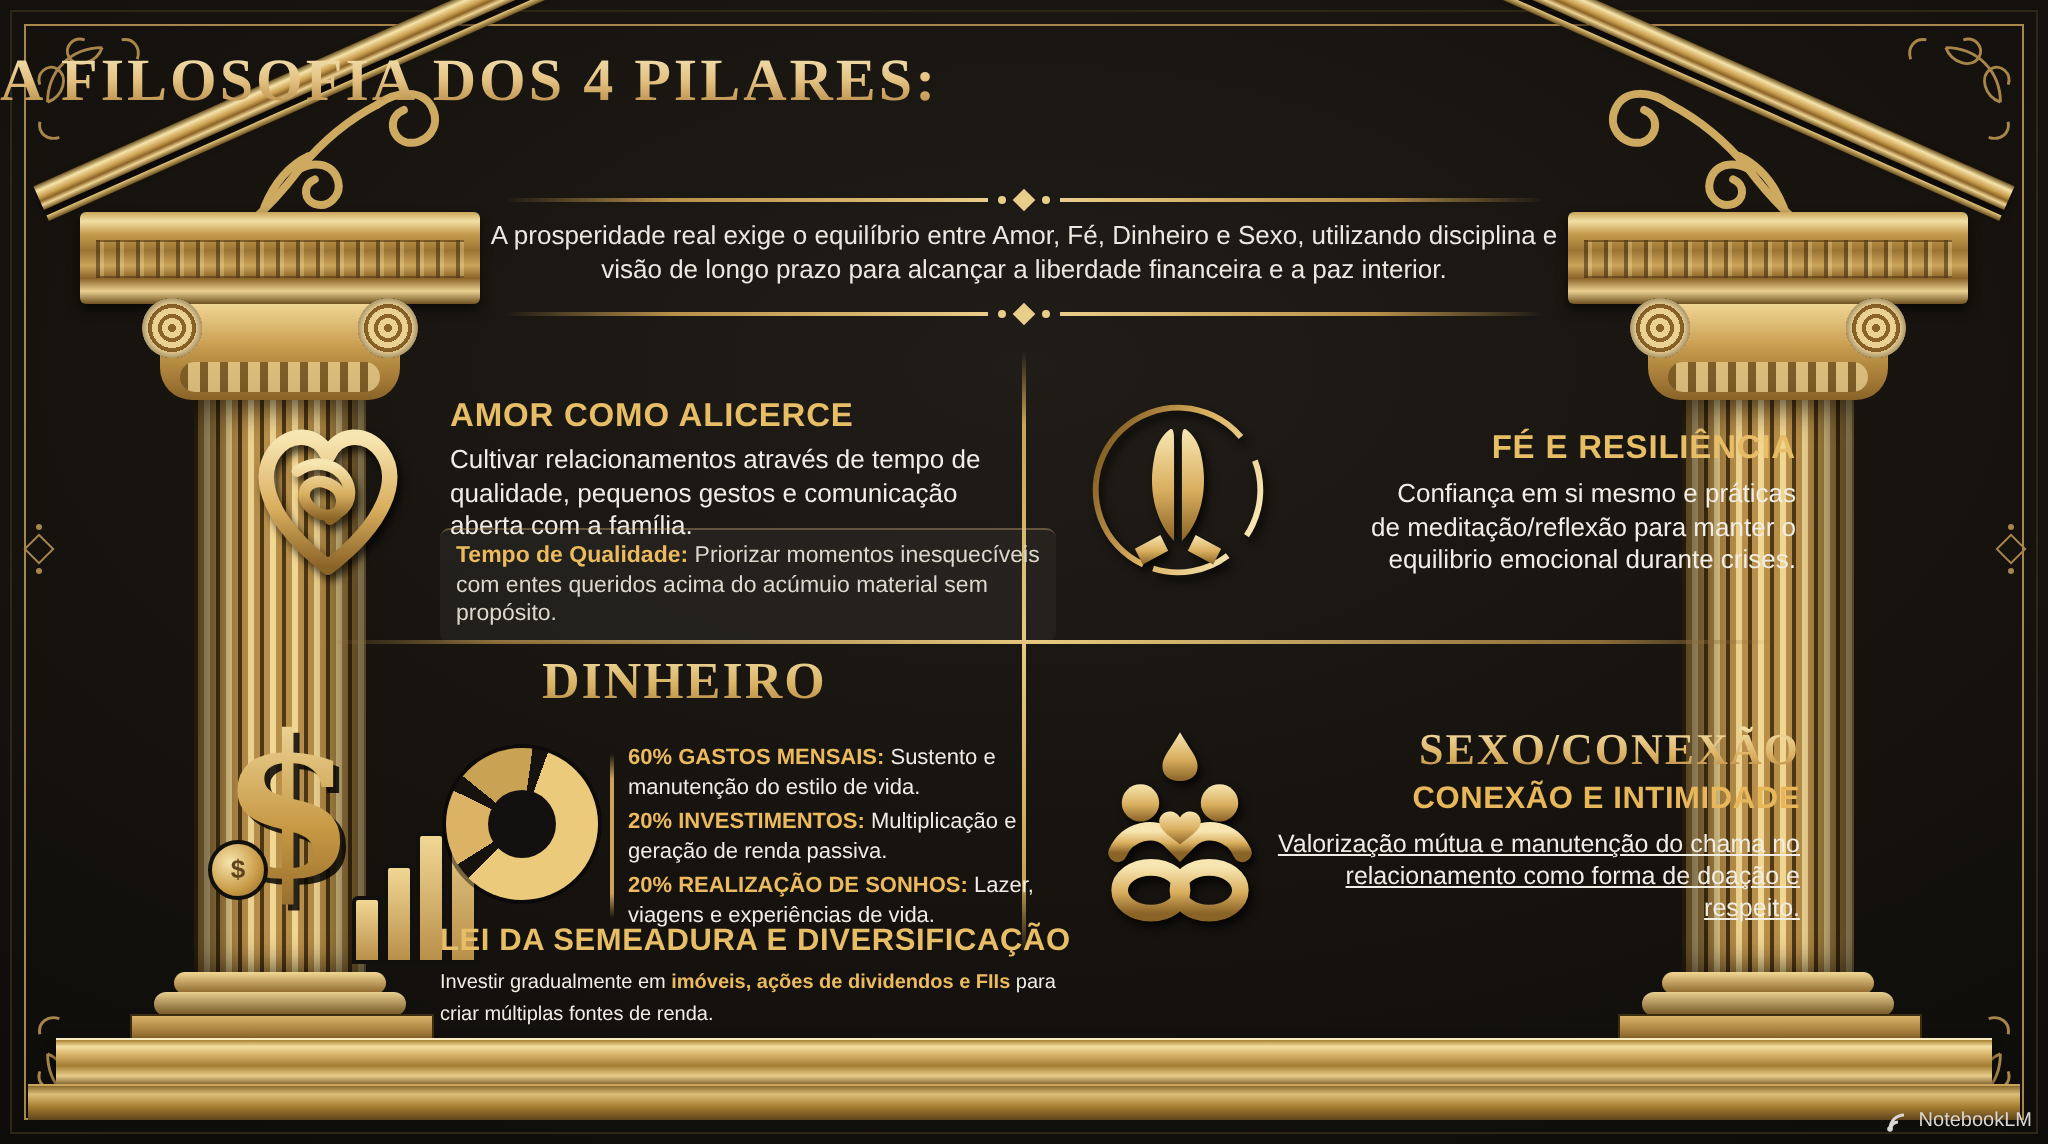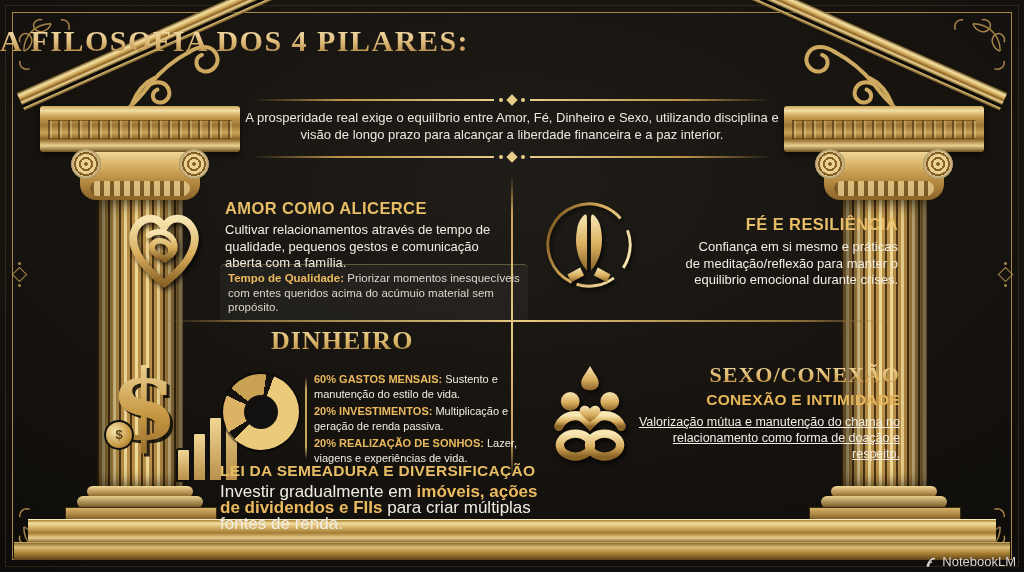--- a/index.html
+++ b/index.html
@@ -103,21 +103,21 @@
   .din-sub{position:absolute;left:224px;top:356px;z-index:4;font-size:18px;font-weight:bold;color:#f0d08a;letter-spacing:.3px;}
   .donut{position:absolute;left:223px;top:374px;width:76px;height:76px;border-radius:50%;z-index:4;
     box-shadow:0 0 0 2px rgba(0,0,0,.45);
     background:conic-gradient(from 20deg, #ecca7c 0deg 205deg, #16130e 205deg 218deg, #dcb264 218deg 276deg, #16130e 276deg 289deg, #caa254 289deg 348deg, #16130e 348deg 360deg);}
   .donut::after{content:"";position:absolute;inset:21px;border-radius:50%;background:#131110;}
   .vrule{position:absolute;left:305px;top:377px;width:2px;height:82px;z-index:4;
     background:linear-gradient(180deg,transparent,#caa45c 15%,#caa45c 85%,transparent);}
   .rules{position:absolute;left:314px;top:372px;width:204px;z-index:4;font-size:11px;line-height:14.5px;color:#f0ece3;}
   .rules .item{margin-bottom:3px;}
   .law-head{position:absolute;left:220px;top:462px;z-index:4;font-size:15.5px;font-weight:bold;color:#e7bd66;letter-spacing:.3px;}
-  .law-body{position:absolute;left:220px;top:484px;width:322px;z-index:4;font-size:17px;line-height:16px;color:#f1ede4;}
+  .law-body{position:absolute;left:220px;top:484px;width:322px;z-index:4;font-size:10px;line-height:16px;color:#f1ede4;}
   .sexo-block{position:absolute;right:124px;top:362px;width:262px;z-index:4;text-align:right;}
   .sexo-head{font-family:Liberation Serif, serif;font-weight:bold;font-size:22px;letter-spacing:1px;
     background:linear-gradient(180deg,#f4e3ae,#dcb264 60%,#ab7f3c);
     -webkit-background-clip:text;background-clip:text;color:transparent;}
   .sexo-sub{font-size:15.5px;font-weight:bold;color:#e7b75a;margin-top:3px;letter-spacing:.3px;}
   .sexo-body{margin-top:5px;font-size:12.5px;line-height:16px;color:#f1ede4;text-decoration:underline;}
   
   .pillar-icon{position:absolute;z-index:4;filter:drop-shadow(2px 3px 2px rgba(0,0,0,.7));}
   .icon-amor{left:116px;top:201px;width:96px;height:96px;}
   .icon-fe{left:540px;top:196px;width:98px;height:98px;}
@@ -129,21 +129,21 @@
     filter:drop-shadow(3px 3px 0 rgba(5,5,4,.85));}
   .money .bar{position:absolute;bottom:8px;width:11px;border:2px solid #11100d;border-radius:3px 3px 0 0;
     background:linear-gradient(180deg,#f1d794,#b9904a);}
   .money .b1{left:72px;height:30px}.money .b2{left:88px;height:46px}
   .money .b3{left:104px;height:62px}.money .b4{left:120px;height:80px}
   .money .coin{position:absolute;left:0px;top:64px;width:26px;height:26px;border-radius:50%;border:2px solid #11100d;
     background:radial-gradient(circle at 35% 35%, #f7e5ae, #c79843 62%, #8a6327);
     color:#5e431c;font-weight:bold;font-size:13px;text-align:center;line-height:26px;}
   
   .watermark{position:absolute;right:8px;top:554px;z-index:6;display:flex;align-items:center;gap:4px;
-    color:#d8d6d2;font-size:13px;justify-content:space-between;}
+    color:#d8d6d2;font-size:10px;justify-content:space-between;}
 </style>
 </head>
 <body>
 
 <div class="stage">
 
   <div class="frame-outer"></div>
   <div class="frame"></div>
   <div class="corner tl">
       <svg viewBox="0 0 80 80" width="78" height="78">

